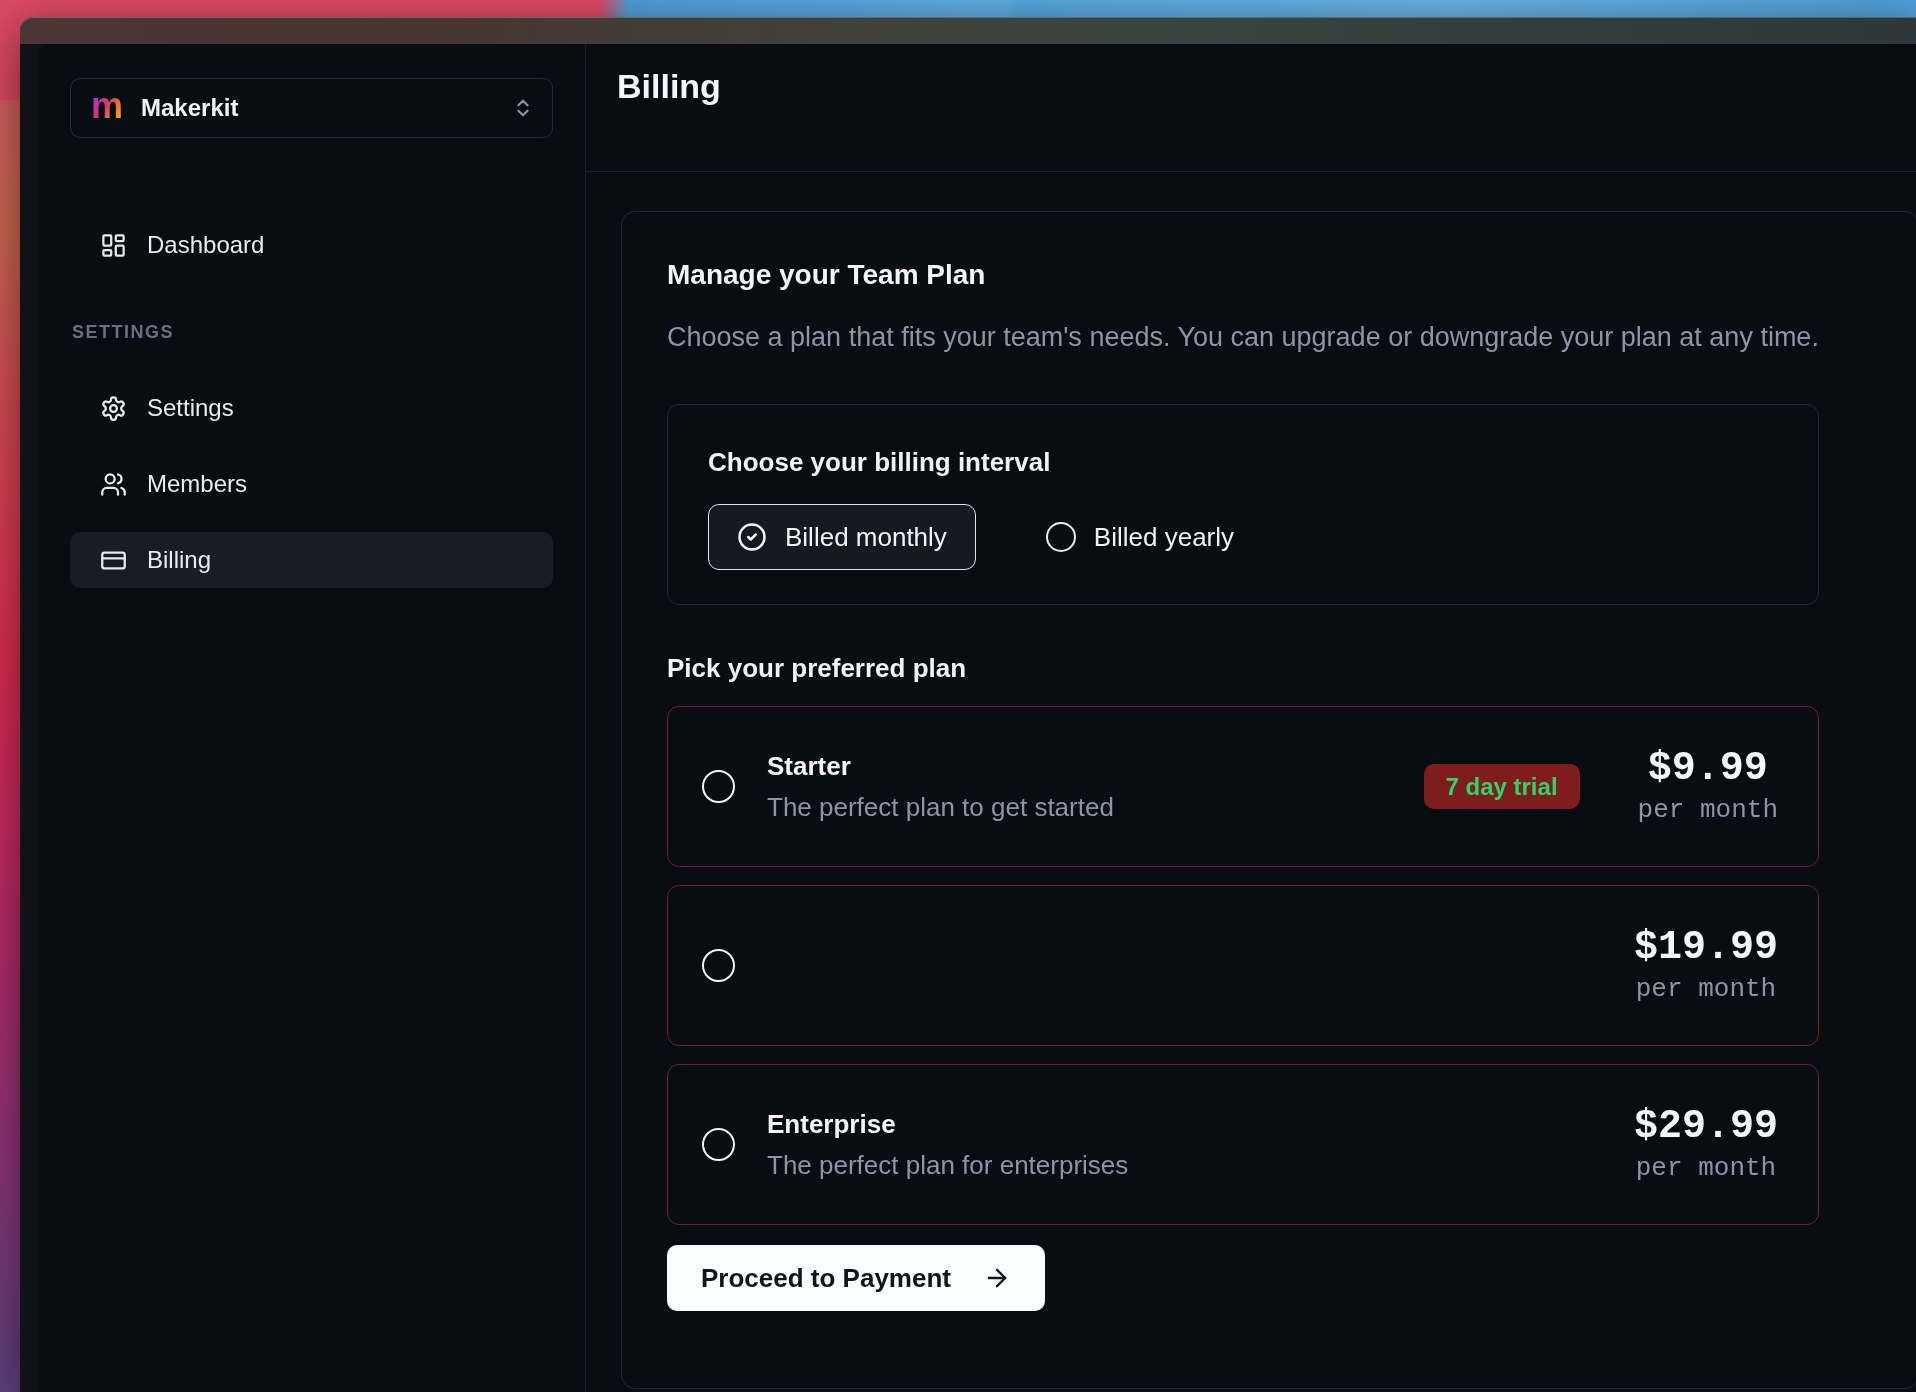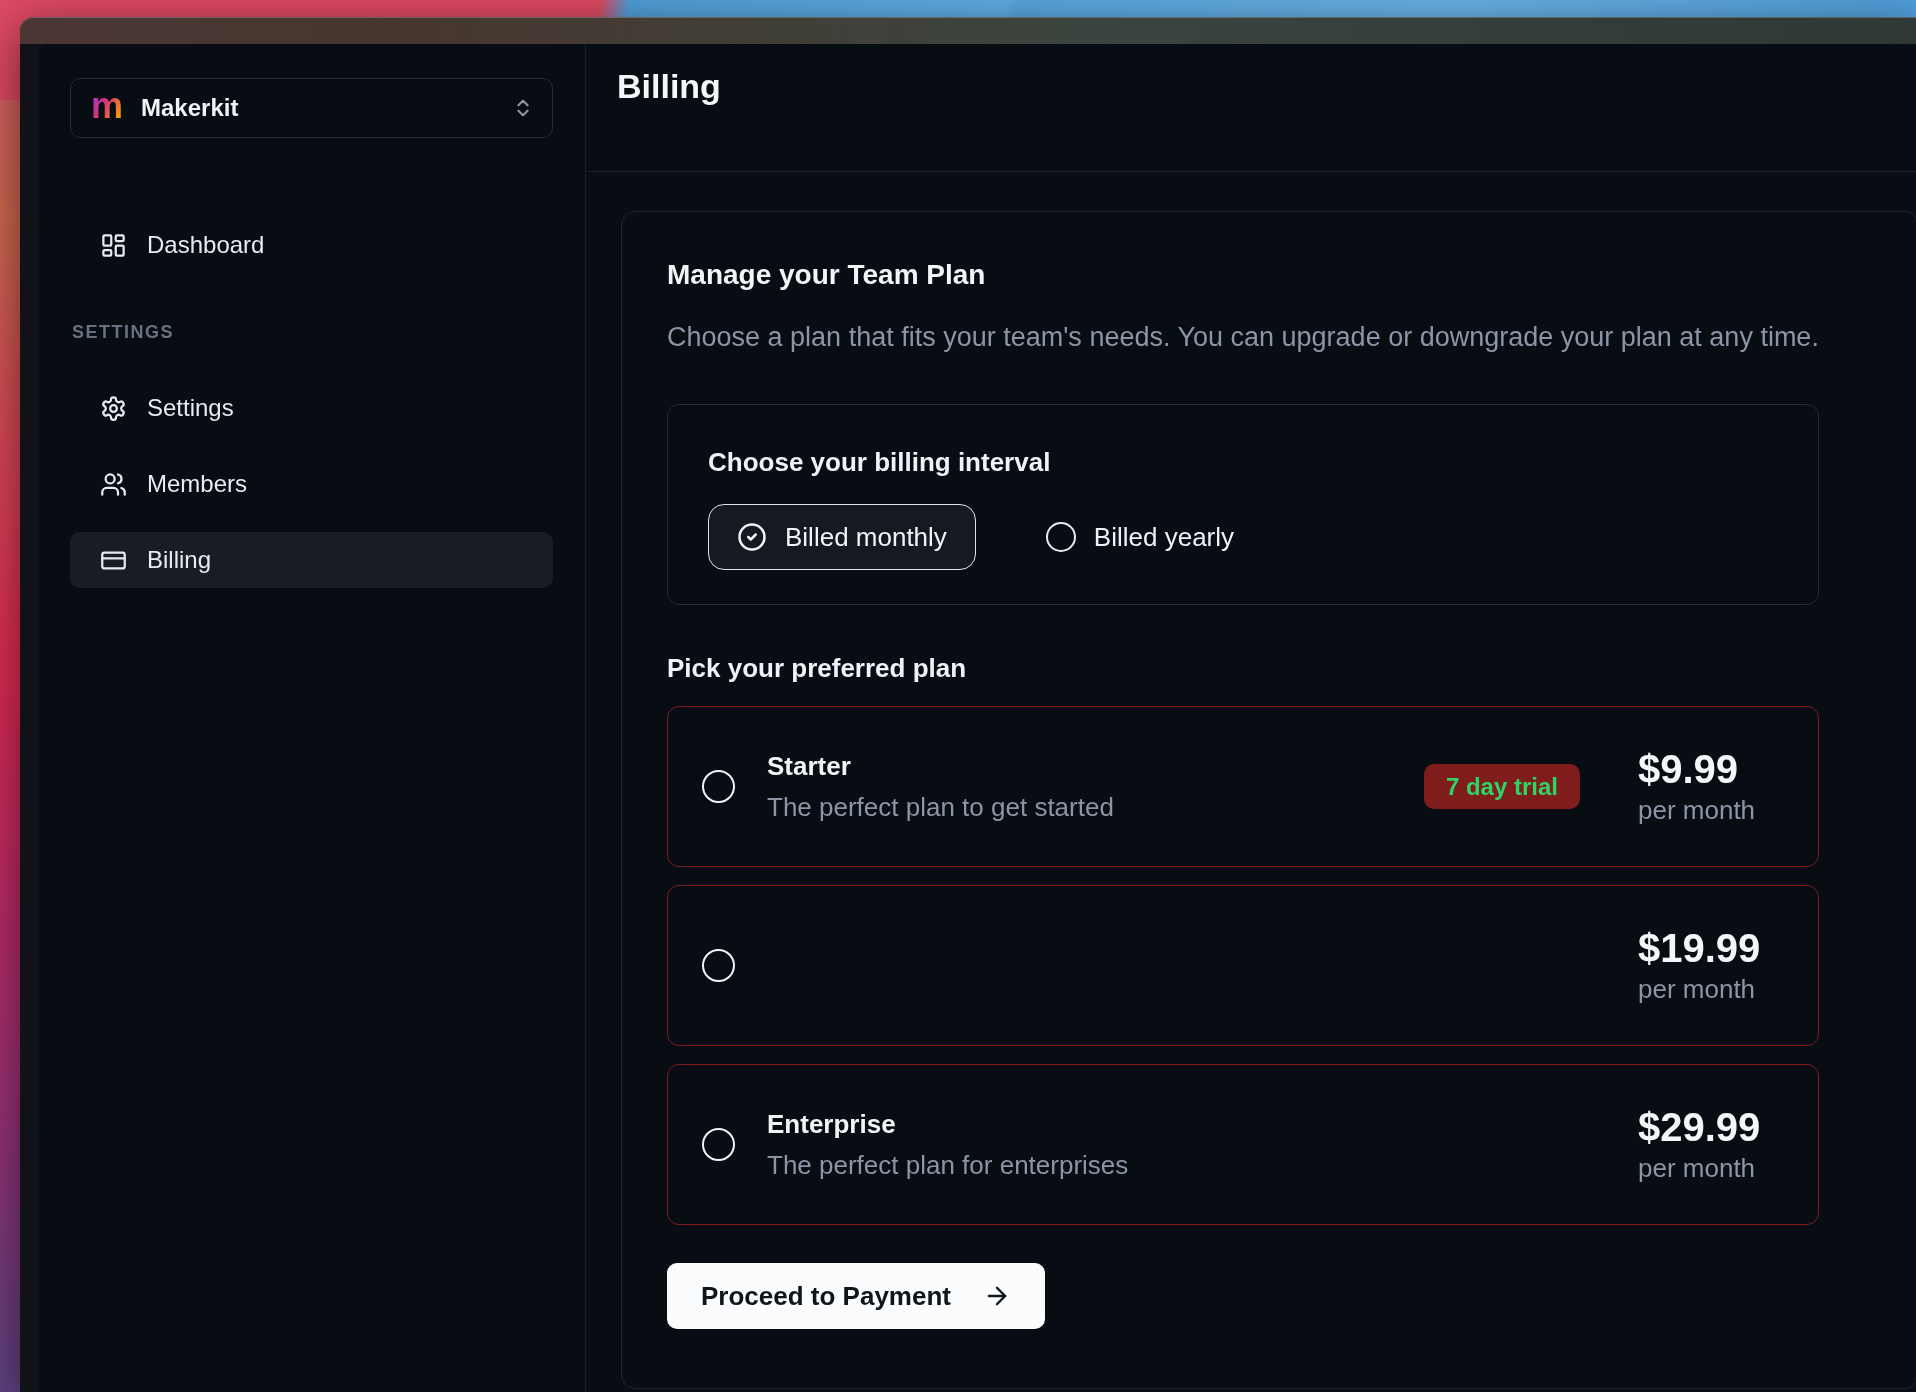--- a/index.html
+++ b/index.html
@@ -63,21 +63,21 @@
   }
   .card-title { font-size:28px; font-weight:600; color:#f2f4f8; line-height:36px; }
   .card-desc { font-size:27px; color:#8b95a5; line-height:34px; margin-top:27px; }
   .interval-box {
     margin-top:50px; width:1152px; height:201px;
     border:1px solid #232a37; border-radius:12px; padding:42px 40px 15px;
   }
   .interval-label { font-size:26px; font-weight:600; color:#eff2f6; }
   .interval-row { margin-top:26px; display:flex; align-items:center; }
   .interval-pill {
-    height:66px; border:1px solid #dfe3ea; background:#141922; border-radius:16px;
+    height:66px; border:1px solid #dfe3ea; background:#141922; border-radius:11px;
     display:flex; align-items:center; gap:18px; padding:0 28px;
     font-size:26px; color:#f1f3f7; cursor:pointer;
   }
   .interval-pill svg { width:30px; height:30px; color:#f1f3f7; }
   .interval-option { margin-left:70px; display:flex; align-items:center; gap:18px; font-size:26px; color:#eef1f5; cursor:pointer; }
   .radio { width:30px; height:30px; border:2px solid #e9ecf1; border-radius:50%; flex:none; }
   .plans-label { margin-top:48px; font-size:26px; font-weight:600; color:#eff2f6; }
   .plans { margin-top:22px; width:1152px; }
   .plan-card {
     height:161px; border:1px solid #7f1d1d; border-radius:12px;
@@ -85,25 +85,25 @@
   }
   .plan-radio { width:33px; height:33px; border:2.5px solid #f1f3f7; border-radius:50%; flex:none; }
   .plan-info { margin-left:32px; display:flex; flex-direction:column; gap:10px; }
   .plan-name { font-size:26px; font-weight:700; color:#f2f4f8; }
   .plan-desc { font-size:26px; color:#8b95a5; }
   .plan-right { margin-left:auto; display:flex; align-items:center; gap:58px; }
   .trial-badge {
     height:45px; padding:0 22px; border-radius:10px; background:#7f1d1d;
     color:#2fd467; font-size:24px; font-weight:600; display:flex; align-items:center;
   }
-  .price-block { text-align:left; min-width:140px; }
+  .price-block { text-align:center; min-width:140px;font-family:Liberation Mono, monospace; }
   .price { font-size:40px; font-weight:700; color:#f4f6f9; line-height:46px; }
   .period { font-size:26px; color:#8b95a5; line-height:33px; margin-top:2px; }
   .proceed-btn {
-    margin-top:38px; width:378px; height:66px; border-radius:10px; border:none;
+    margin-top:20px; width:378px; height:66px; border-radius:10px; border:none;
     background:#fbfcfd; color:#10141b; font-family:inherit; font-size:26px; font-weight:600;
     display:flex; align-items:center; justify-content:center; gap:32px; cursor:pointer;
   }
   .proceed-btn svg { width:28px; height:28px; }
 </style>
 </head>
 <body>
 
 <div class="wallpaper-top"></div>
 

